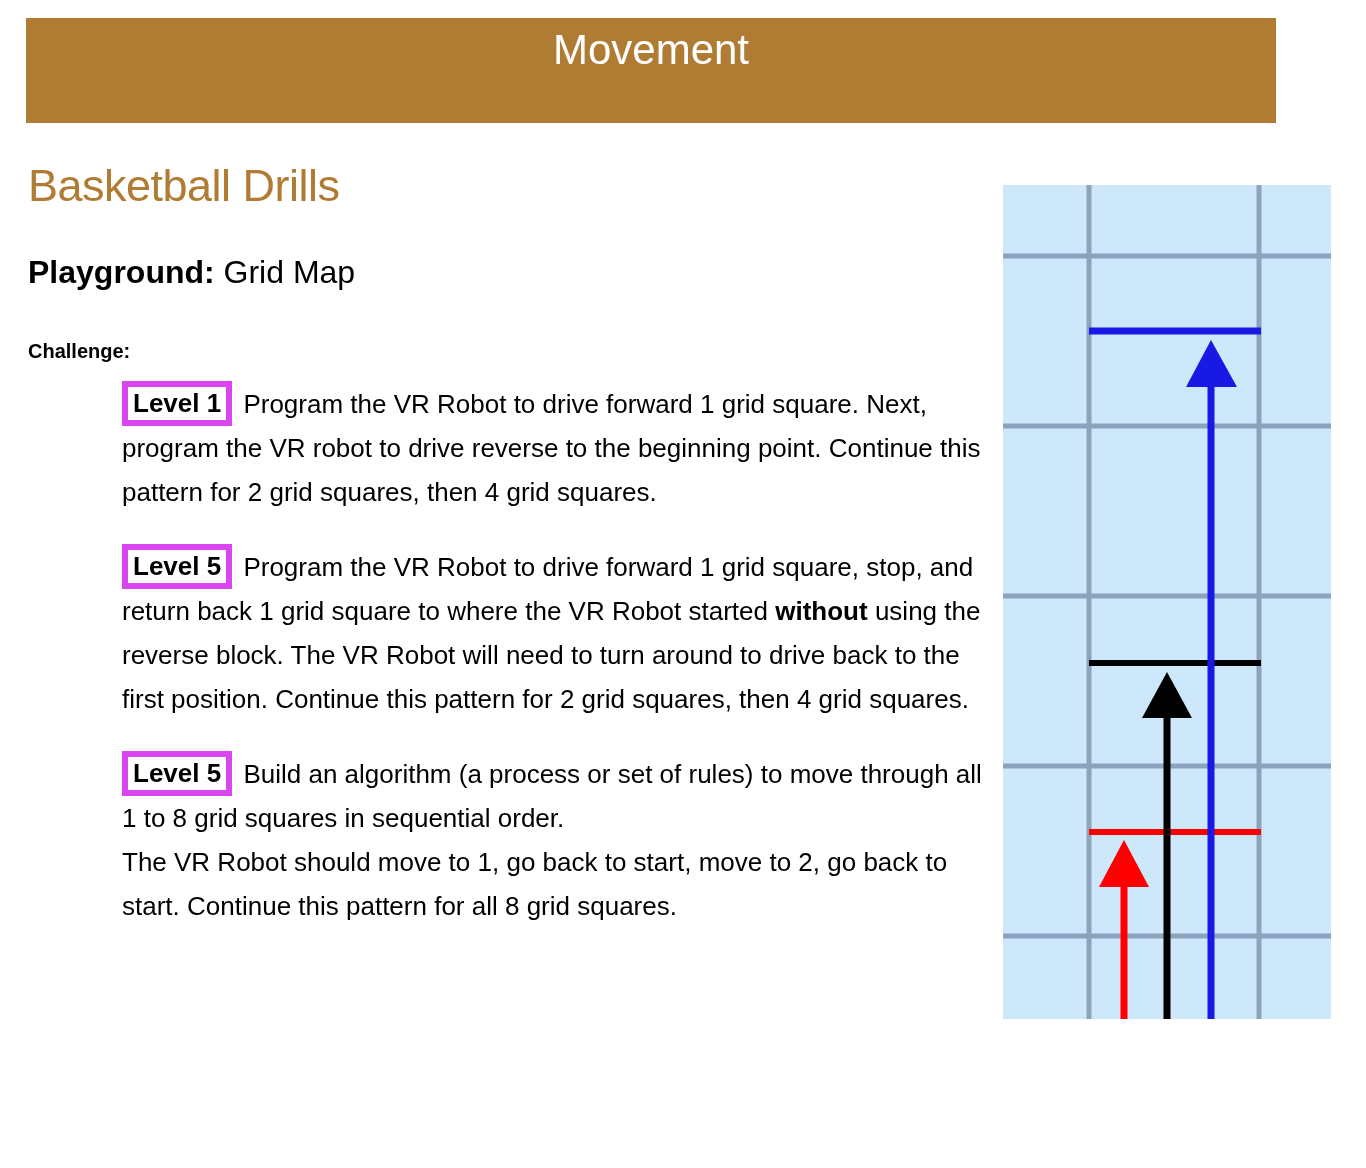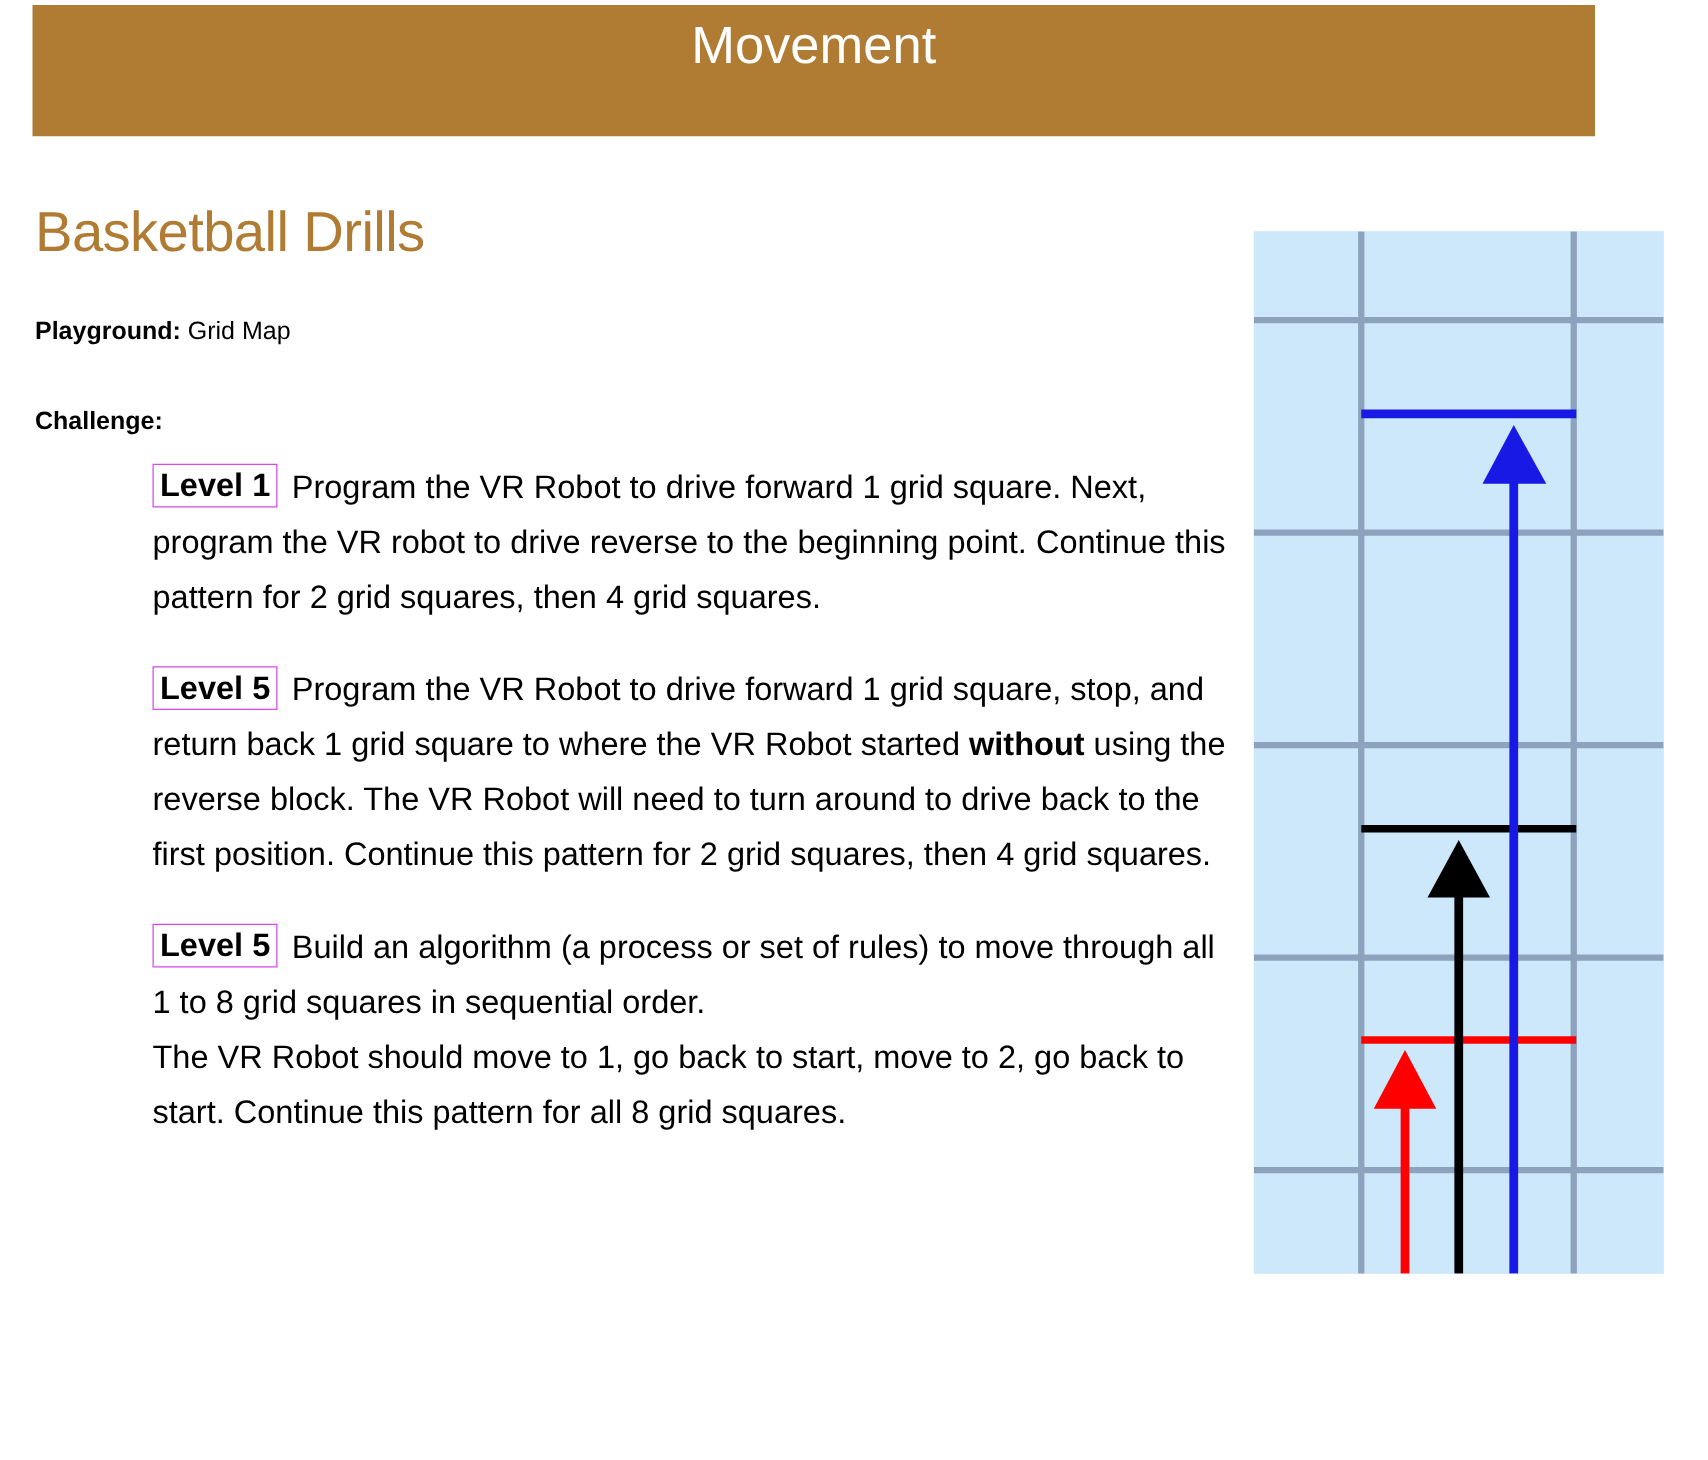--- a/index.html
+++ b/index.html
@@ -13,21 +13,21 @@
     font-family: "Liberation Sans", sans-serif;
     color: #000000;
     overflow: hidden;
     position: relative;
   }
 
   
   .banner {
     position: absolute;
     left: 26px;
-    top: 4px;
+    top: 18px;
     width: 1250px;
     height: 105px;
     background: #b07b33;
     box-sizing: border-box;
     display: flex;
     flex-direction: column;
     align-items: center;
     justify-content: flex-start;
   }
   .banner-title {
@@ -60,21 +60,21 @@
   .page-title {
     color: #b07b33;
     font-size: 45px;
     font-weight: 400;
     line-height: 1.1;
     margin: 0;
     letter-spacing: -0.5px;
   }
   .playground-line {
     margin-top: 42px;
-    font-size: 20px;
+    font-size: 32px;
     line-height: 1.2;
   }
   .playground-line .lbl { font-weight: bold; }
 
   .challenge-label {
     margin-top: 48px;
     font-size: 20px;
     font-weight: bold;
     line-height: 1.2;
   }
@@ -87,21 +87,21 @@
     font-size: 26px;
     line-height: 44px;
     margin-bottom: 30px;
     max-width: 900px;
   }
   .level-block.wide { max-width: 1160px; }
   .level-block:last-child { margin-bottom: 0; }
 
   .level-tag {
     display: inline-block;
-    border: 1px solid #d946ef;
+    border: 6px solid #d946ef;
     background: #ffffff;
     font-weight: bold;
     padding: 0px 5px 1px 5px;
     line-height: 32px;
     vertical-align: 1px;
     margin-right: 4px;
     white-space: nowrap;
   }
   .level-block b { font-weight: bold; }
 

